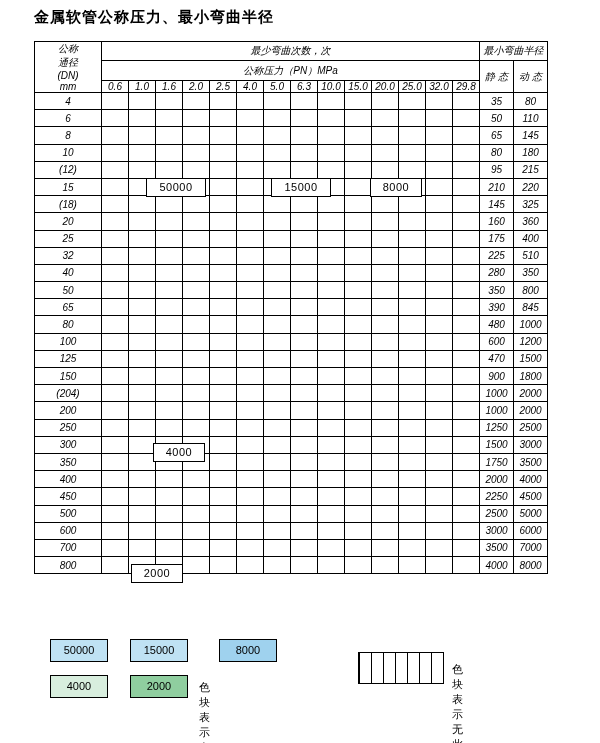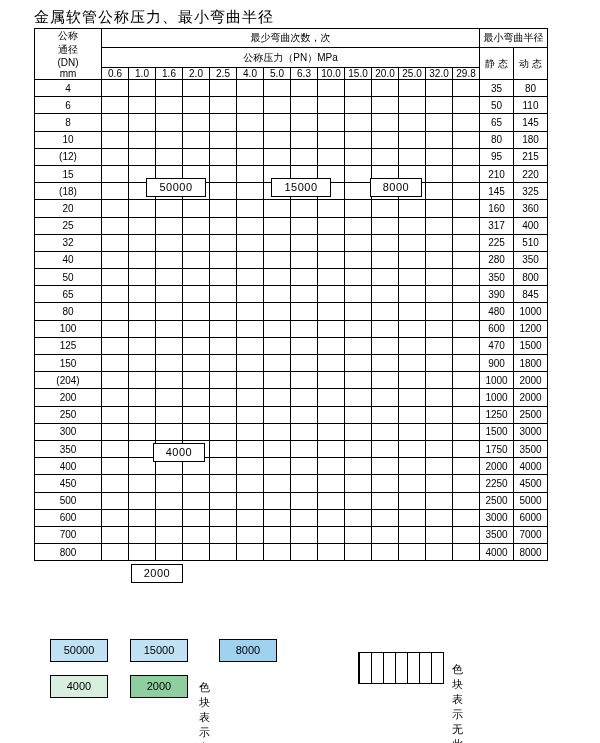--- a/index.html
+++ b/index.html
@@ -8,27 +8,28 @@
     background:#ffffff;
     font-family:"Liberation Sans","DejaVu Sans",sans-serif;
     color:#000;
     -webkit-font-smoothing:antialiased;
   }
   .page{position:relative;width:600px;height:743px;overflow:hidden;}
 
   .title{
     position:absolute;left:34px;top:8px;
     font-family:"DejaVu Sans","Liberation Sans",sans-serif;
-    font-size:15px;font-weight:normal;letter-spacing:1px;
+    font-size:15px;font-weight:bold;letter-spacing:1px;
   }
 
   table.grid{
-    position:absolute;left:34px;top:28px;
+    position:absolute;left:34px;top:41px;
     border-collapse:collapse;
     table-layout:fixed;
+    font-style:italic;
   }
   table.grid td,table.grid th{
     border:1px solid #000;
     padding:0;margin:0;
     font-size:10px;
     text-align:center;
     vertical-align:middle;
     font-weight:normal;
     background:#ffffff;
   }
@@ -277,21 +278,21 @@
           <td class="pcol f-blue"></td>
           <td class="pcol f-blue"></td>
           <td class="pcol f-blue"></td>
           <td class="pcol f-blue"></td>
           <td class="pcol f-blue"></td>
           <td class="pcol f-blue"></td>
           <td class="pcol f-empty"></td>
           <td class="pcol f-empty"></td>
           <td class="pcol f-empty"></td>
           <td class="pcol f-empty"></td>
-          <td class="rcol rad">317</td>
+          <td class="rcol rad">175</td>
           <td class="rcol rad">400</td>
         </tr>
         <tr class="rowlab">
           <td>32</td>
           <td class="pcol f-blue"></td>
           <td class="pcol f-blue"></td>
           <td class="pcol f-blue"></td>
           <td class="pcol f-blue"></td>
           <td class="pcol f-blue"></td>
           <td class="pcol f-blue"></td>

